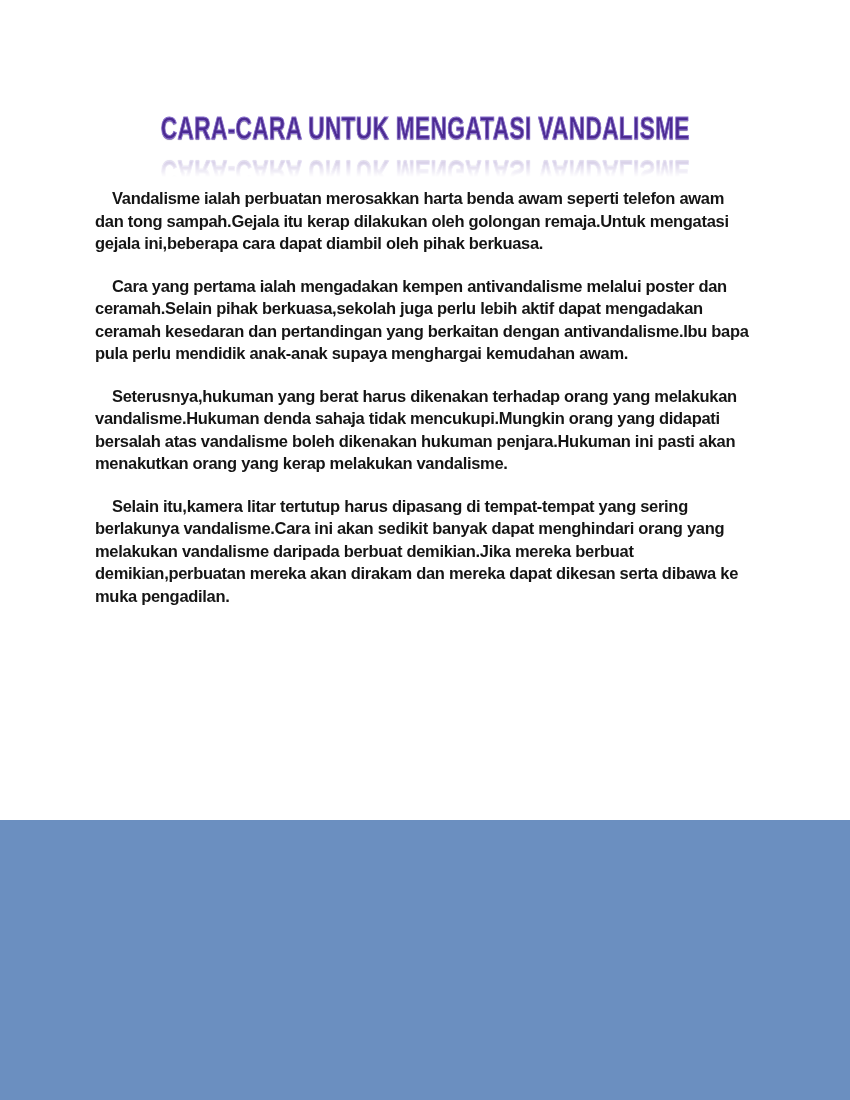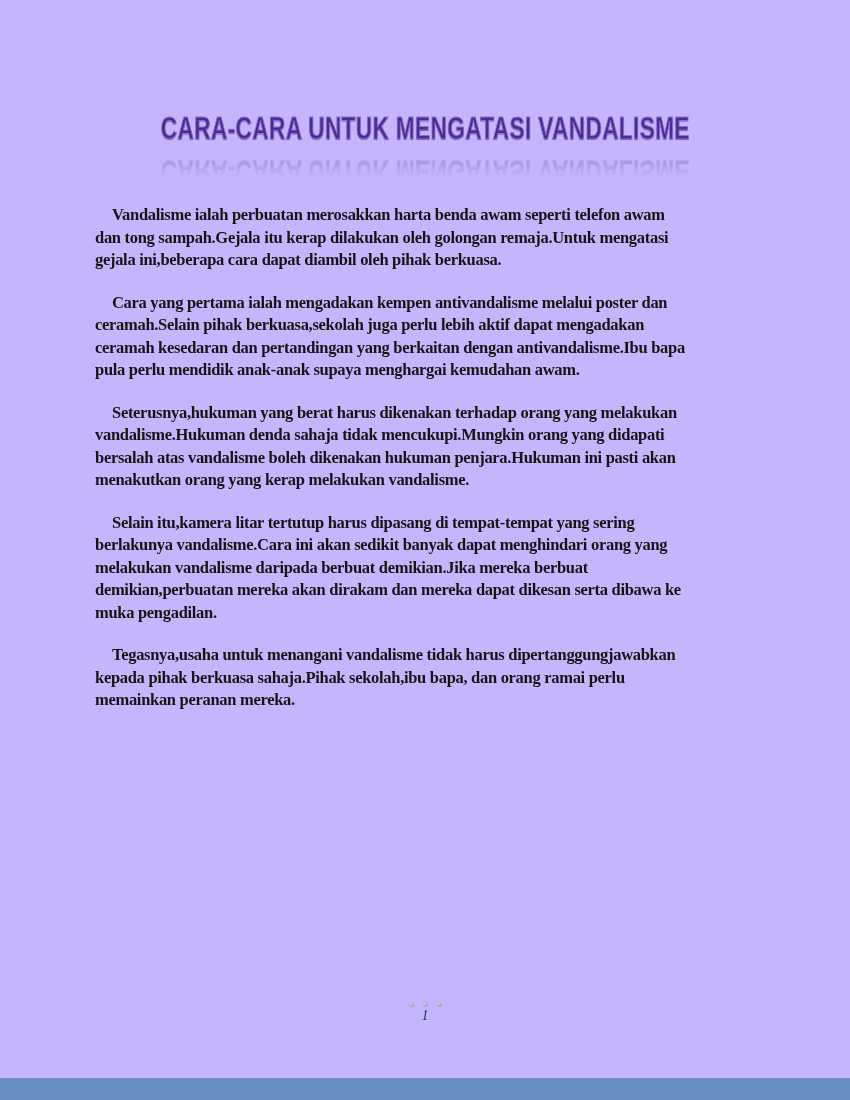--- a/index.html
+++ b/index.html
@@ -3,22 +3,22 @@
 <meta charset="utf-8">
 <style>
   html, body {
     margin: 0;
     padding: 0;
     background: #6b8fc0;
   }
   .page {
     position: relative;
     width: 850px;
-    height: 1078px;
-    background: #c4b5fd;
+    height: 820px;
+    background: #ffffff;
     overflow: hidden;
     font-family: "Liberation Sans", sans-serif;
   }
 
   
   .title-wrap {
     position: absolute;
     top: 88px;
     left: 0;
     width: 100%;
@@ -36,23 +36,22 @@
     text-shadow: 0 1px 1px rgba(35, 18, 75, 0.55);
     transform: scaleX(0.73);
     transform-origin: 50% 50%;
     -webkit-box-reflect: below 2px linear-gradient(to bottom, rgba(0,0,0,0) 35%, rgba(0,0,0,0.38));
   }
 
   
   .doc-body {
     position: absolute;
     left: 95px;
-    top: 204px;
+    top: 187px;
     width: 700px;
-    font-family: Liberation Serif, serif;
   }
   .doc-paragraph {
     margin: 0 0 20px 0;
     font-size: 16.5px;
     line-height: 22.5px;
     font-weight: bold;
     letter-spacing: -0.3px;
     color: #151515;
     white-space: pre;       
     text-indent: 17px;      
@@ -105,23 +104,20 @@
 pula perlu mendidik anak-anak supaya menghargai kemudahan awam.</p>
     <p class="doc-paragraph">Seterusnya,hukuman yang berat harus dikenakan terhadap orang yang melakukan
 vandalisme.Hukuman denda sahaja tidak mencukupi.Mungkin orang yang didapati
 bersalah atas vandalisme boleh dikenakan hukuman penjara.Hukuman ini pasti akan
 menakutkan orang yang kerap melakukan vandalisme.</p>
     <p class="doc-paragraph">Selain itu,kamera litar tertutup harus dipasang di tempat-tempat yang sering
 berlakunya vandalisme.Cara ini akan sedikit banyak dapat menghindari orang yang
 melakukan vandalisme daripada berbuat demikian.Jika mereka berbuat
 demikian,perbuatan mereka akan dirakam dan mereka dapat dikesan serta dibawa ke
 muka pengadilan.</p>
-    <p class="doc-paragraph">Tegasnya,usaha untuk menangani vandalisme tidak harus dipertanggungjawabkan
-kepada pihak berkuasa sahaja.Pihak sekolah,ibu bapa, dan orang ramai perlu
-memainkan peranan mereka.</p>
   </div>
 
   <div class="page-footer">
     <div class="footer-dots">
       <span class="footer-dot"></span><span class="footer-dot"></span><span class="footer-dot"></span>
     </div>
     <div class="page-number">1</div>
   </div>
 
 </div>

